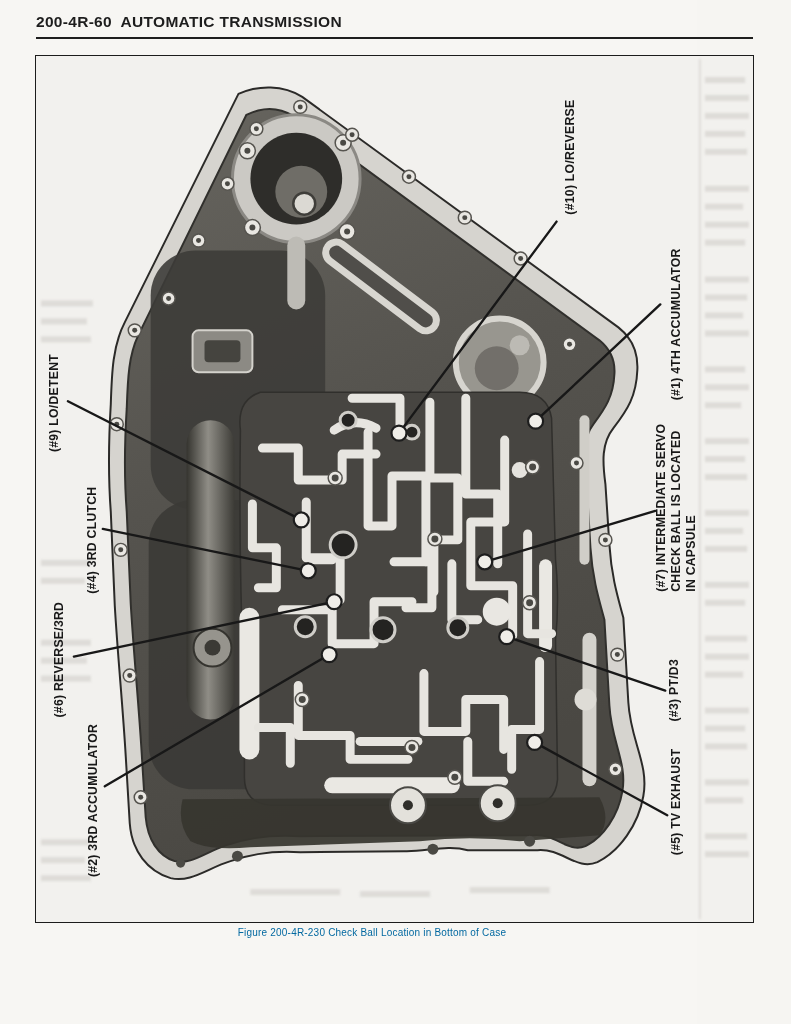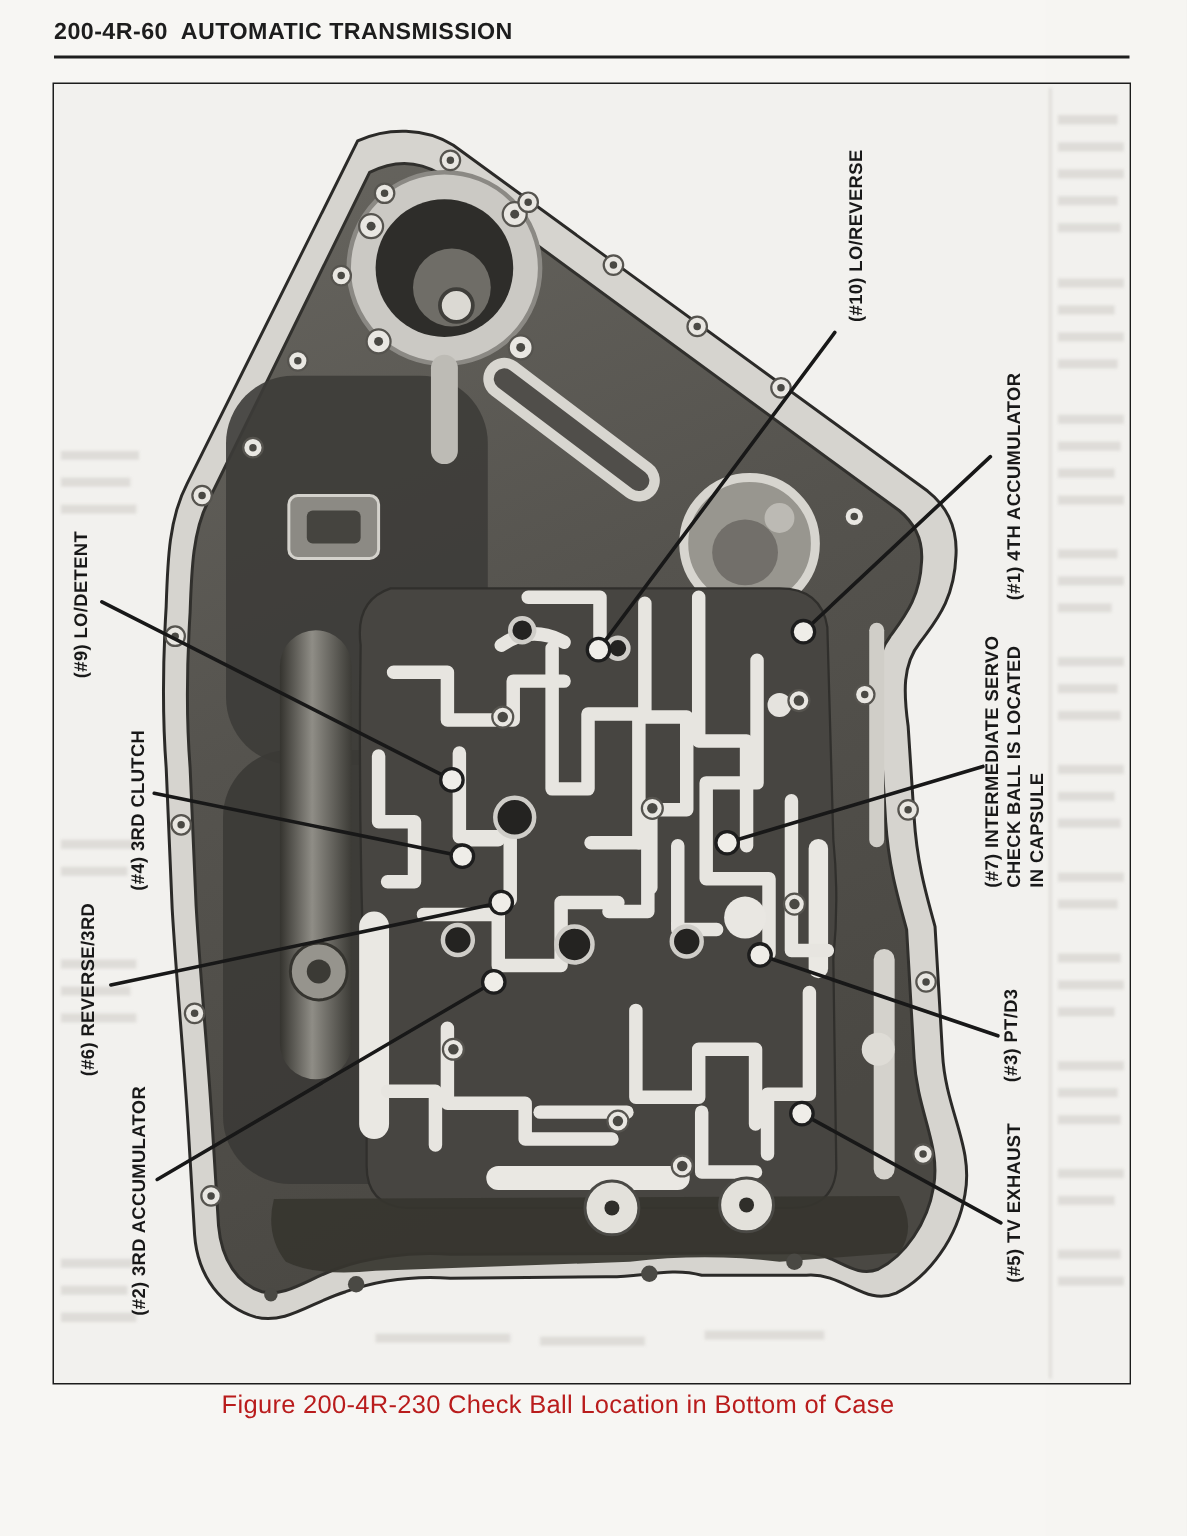--- a/index.html
+++ b/index.html
@@ -19,21 +19,21 @@
     position:absolute;left:36px;top:37px;width:717px;height:2.4px;background:#1e1e1e;
   }
   .figure-box{
     position:absolute;left:35px;top:55px;width:719px;height:868px;
     border:1.6px solid #1c1c1c;background:#f2f1ee;box-sizing:border-box;
   }
   .figure-box svg{position:absolute;left:0;top:0;width:100%;height:100%;}
   .figure-caption{
     position:absolute;left:35px;top:927px;width:719px;
     padding-right:45px;box-sizing:border-box;
-    text-align:center;font-size:17px;color:#b91c1c;letter-spacing:.2px;
+    text-align:center;font-size:10px;color:#0369a1;letter-spacing:.2px;
   }
   .callout-label{
     font-family:"Liberation Sans",sans-serif;
     font-size:12.3px;font-weight:bold;letter-spacing:.25px;fill:#181818;
   }
   .leader{stroke:#181818;stroke-width:2.4;stroke-linecap:round;}
   .ball{fill:#efede8;stroke:#1d1d1d;stroke-width:2.2;}
   .channel{stroke:#e7e5e0;stroke-width:9;fill:none;stroke-linecap:round;stroke-linejoin:round;}
   .flat{stroke:#eae8e3;fill:none;stroke-linecap:round;stroke-linejoin:round;}
   .boltring{fill:#e9e7e2;stroke:#56544f;stroke-width:1.5;}

